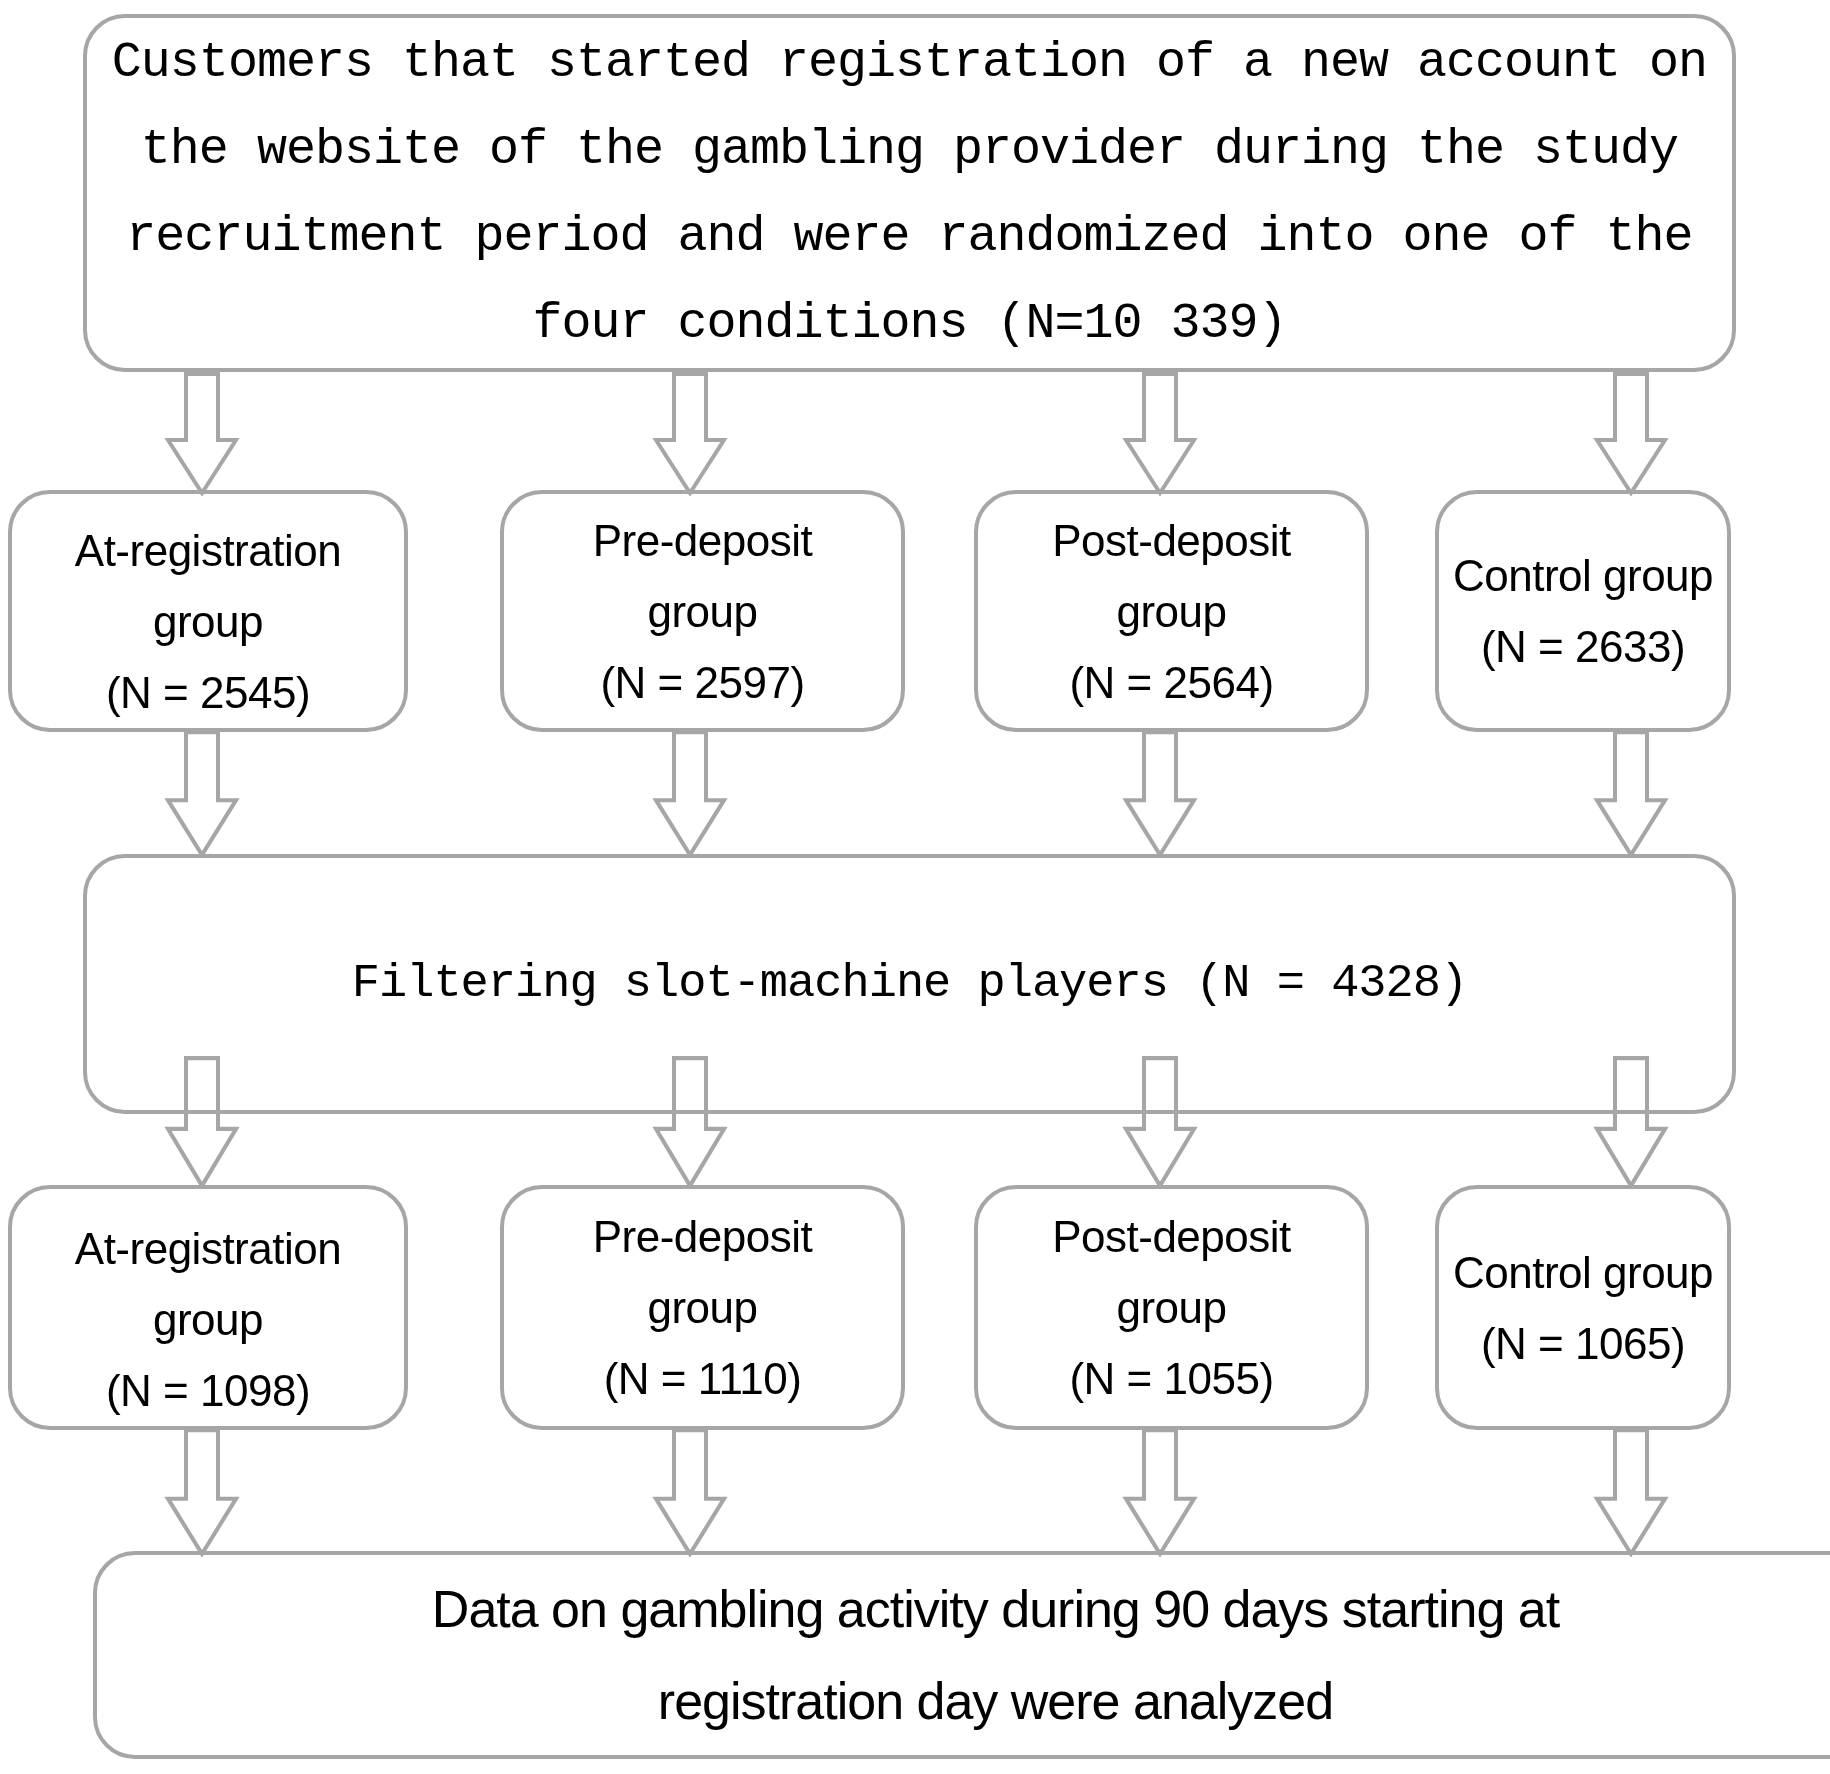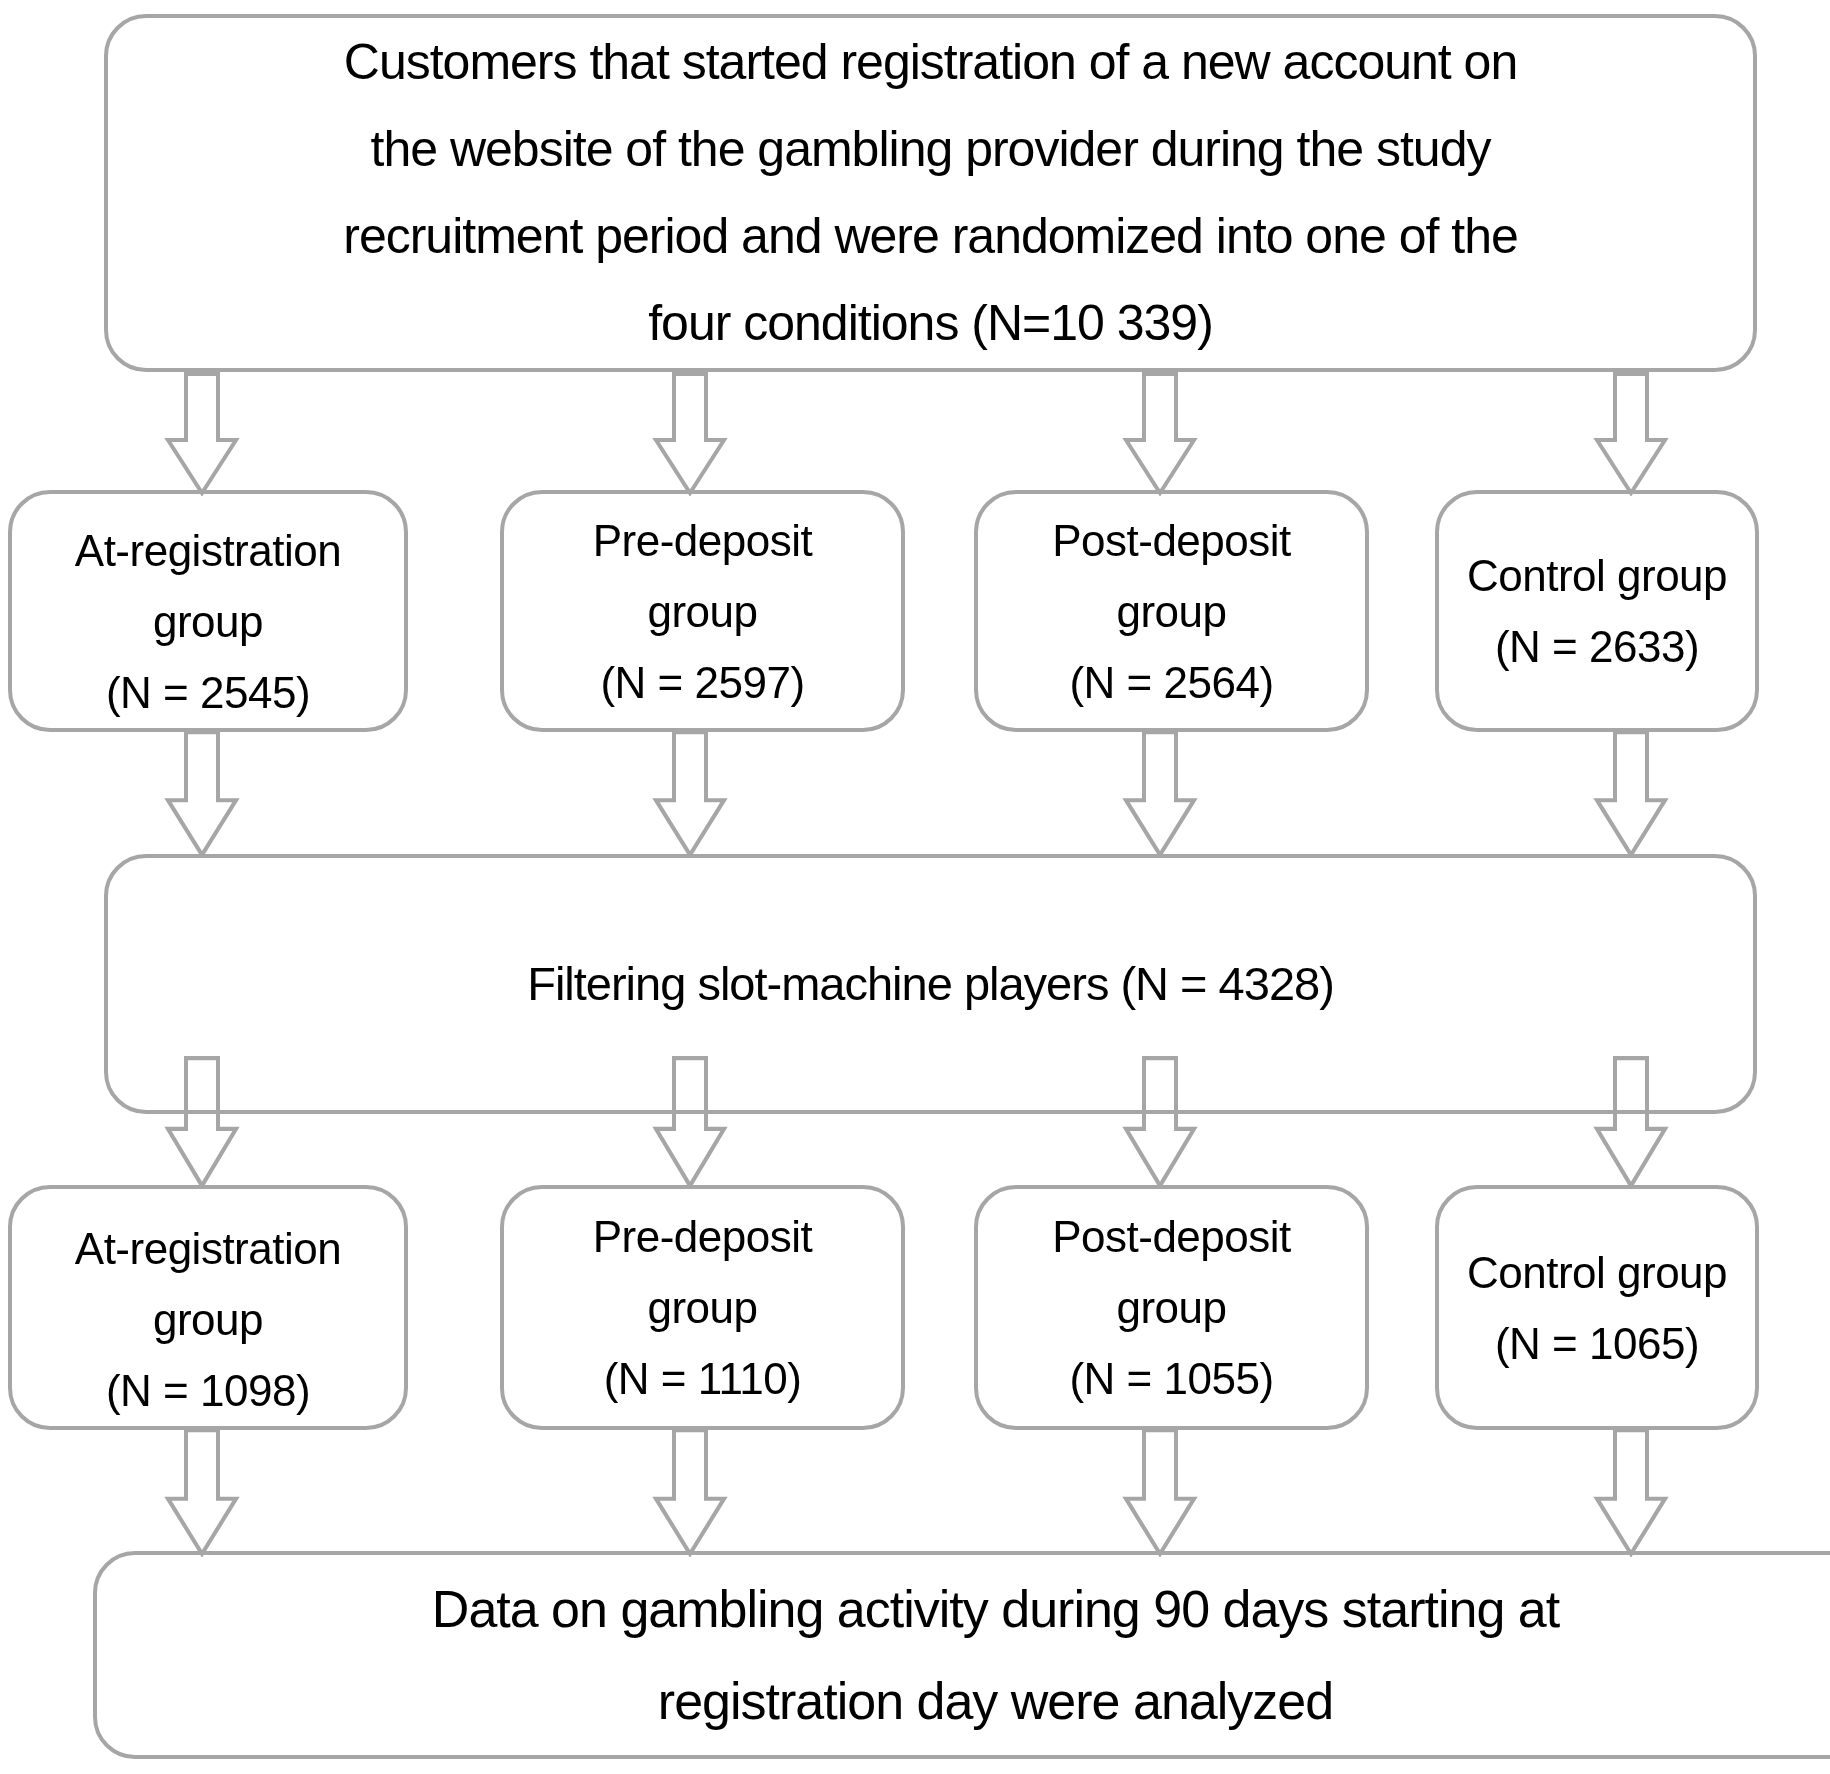--- a/index.html
+++ b/index.html
@@ -18,31 +18,31 @@
     border: 4px solid #a6a6a6;
     border-radius: 42px;
     background: transparent;
     display: flex;
     flex-direction: column;
     align-items: center;
     justify-content: center;
     text-align: center;
   }
   .pre { white-space: pre-line; }
-  .wide { left: 104px; width: 1653px; }
+  .wide { left: 83px; width: 1653px; font-family: Liberation Mono, monospace; }
   #top-box    { top: 14px;   height: 358px; font-size: 50px; line-height: 87px; letter-spacing: -1px; }
   #filter-box { top: 854px;  height: 260px; font-size: 47px; line-height: 60px; letter-spacing: -1px; }
   #bottom-box { left: 93px;  width: 1805px; top: 1551px; height: 208px; font-size: 52px; line-height: 92px; letter-spacing: -1px; }
   .group { font-size: 44px; line-height: 71px; letter-spacing: -0.5px; }
   .r1 { top: 490px;  height: 242px; }
   .r2 { top: 1185px; height: 245px; }
   .c1 { left: 8px;    width: 400px; justify-content: flex-end; }
   .c2 { left: 500px;  width: 405px; }
   .c3 { left: 974px;  width: 395px; }
-  .c4 { left: 1435px; width: 324px; }
+  .c4 { left: 1435px; width: 296px; }
   .arrow { position: absolute; display: block; }
 </style>
 </head>
 <body>
 
 <div class="canvas">
 
   <svg class="arrow" style="left:164px; top:372px;" width="76" height="124" viewBox="0 0 76 124" preserveAspectRatio="none">
       <polygon points="22,2 22,68 4,68 38,121 72,68 54,68 54,2" fill="#ffffff" stroke="#a6a6a6" stroke-width="4"></polygon>
     </svg>

